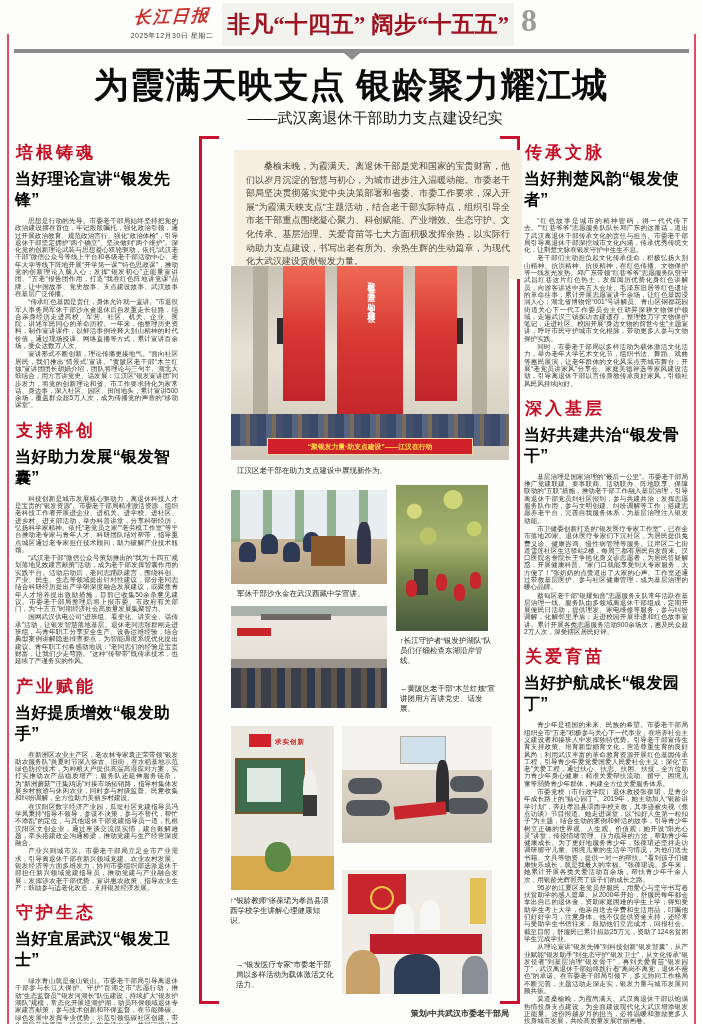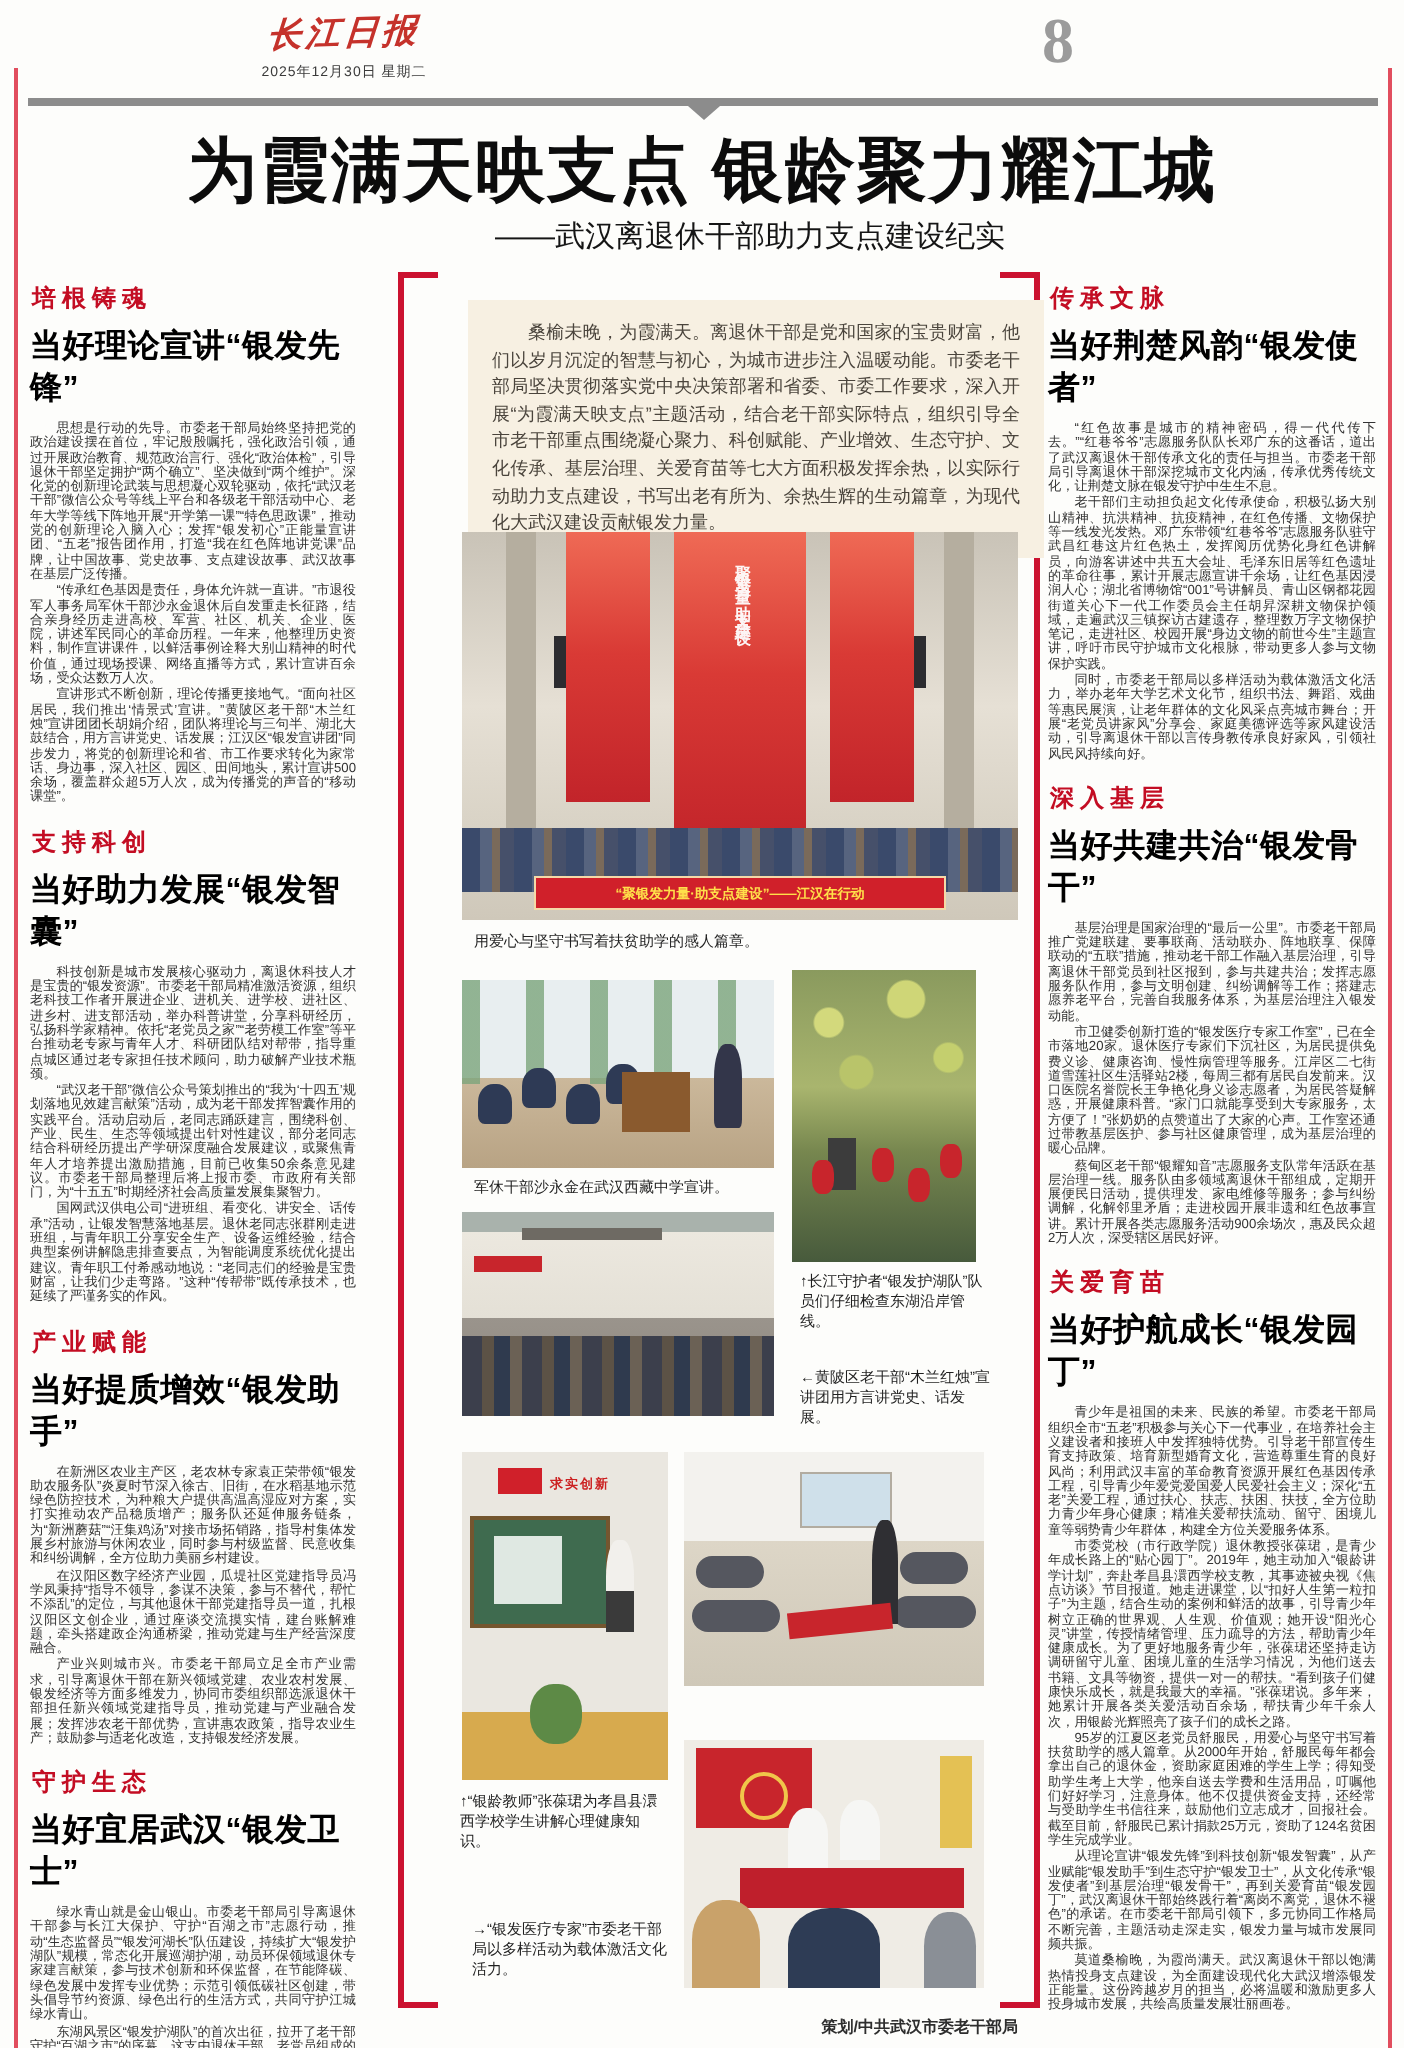--- a/index.html
+++ b/index.html
@@ -27,21 +27,21 @@
               font-size:35px;font-weight:900;color:#0c0c0c;letter-spacing:1px;}
   .sub-title{position:absolute;left:0;right:0;top:109px;margin:0;text-align:center;
              font-size:15px;font-weight:500;color:#151515;padding-left:48px;}
 
   
   .columns{position:absolute;left:0;top:134px;width:702px;height:890px;}
   .col{position:absolute;top:4px;}
   .col.lc{left:15px;width:163px;}
   .col.rc{left:524px;width:164px;}
   .sec{margin-bottom:10px;}
-  .kicker{color:#c30d23;font-size:12px;font-weight:bold;letter-spacing:3px;margin:10px 0 5px 1px;}
+  .kicker{color:#c30d23;font-size:17px;font-weight:bold;letter-spacing:3px;margin:10px 0 5px 1px;}
   .sec:first-child .kicker{margin-top:3px;}
   .shead{font-size:16px;font-weight:800;color:#000;margin:0 0 6px 0;letter-spacing:.3px;}
   .bp{font-size:6.6px;line-height:7.3px;color:#333;text-align:justify;text-indent:2em;margin:0 0 1px 0;}
 
   
   .mid{position:absolute;left:199px;top:0;width:322px;height:886px;}
   .fv{position:absolute;top:2px;width:3px;height:868px;background:#cb1230;}
   .fv.fl{left:0}.fv.fr{right:1px}
   .arm{position:absolute;height:3px;width:20px;background:#cb1230;}
   .arm.tl{left:0;top:2px}.arm.tr{right:1px;top:2px}
@@ -153,20 +153,21 @@
 <body>
 
 <div class="page">
   <div class="edge l"></div>
   <div class="edge r"></div>
 
   <div class="masthead-block">
     <div class="masthead">长江日报</div>
     <div class="dateline">2025年12月30日 星期二</div>
   </div>
+  <div class="top-banner">非凡“十四五” 阔步“十五五”</div>
   <div class="pageno">8</div>
   <div class="rule">
     <div class="tri"></div>
   </div>
 
   <h1 class="main-title">为霞满天映支点 银龄聚力耀江城</h1>
   <h2 class="sub-title">——武汉离退休干部助力支点建设纪实</h2>
 
   <div class="columns">
 
@@ -217,21 +218,21 @@
         <div class="spk sl"></div>
         <div class="spk sr"></div>
         <div class="ban b1"></div>
         <div class="ban b3"></div>
         <div class="ban b2">
           <div class="vtext">聚银发力量 助支点建设</div>
         </div>
         <div class="crowd"></div>
         <div class="ribbon">“聚银发力量·助支点建设”——江汉在行动</div>
       </figure>
-      <div class="cap cap1">用爱心与坚守书写着扶贫助学的感人篇章。</div>
+      <div class="cap cap1">江汉区老干部在助力支点建设中展现新作为。</div>
 
       <figure class="ph p2">
         <div class="curtains"></div>
         <div class="stu s1"></div>
         <div class="stu s2"></div>
         <div class="stu s3"></div>
         <div class="stu s4"></div>
         <div class="podium"></div>
         <div class="teacher"></div>
       </figure>

